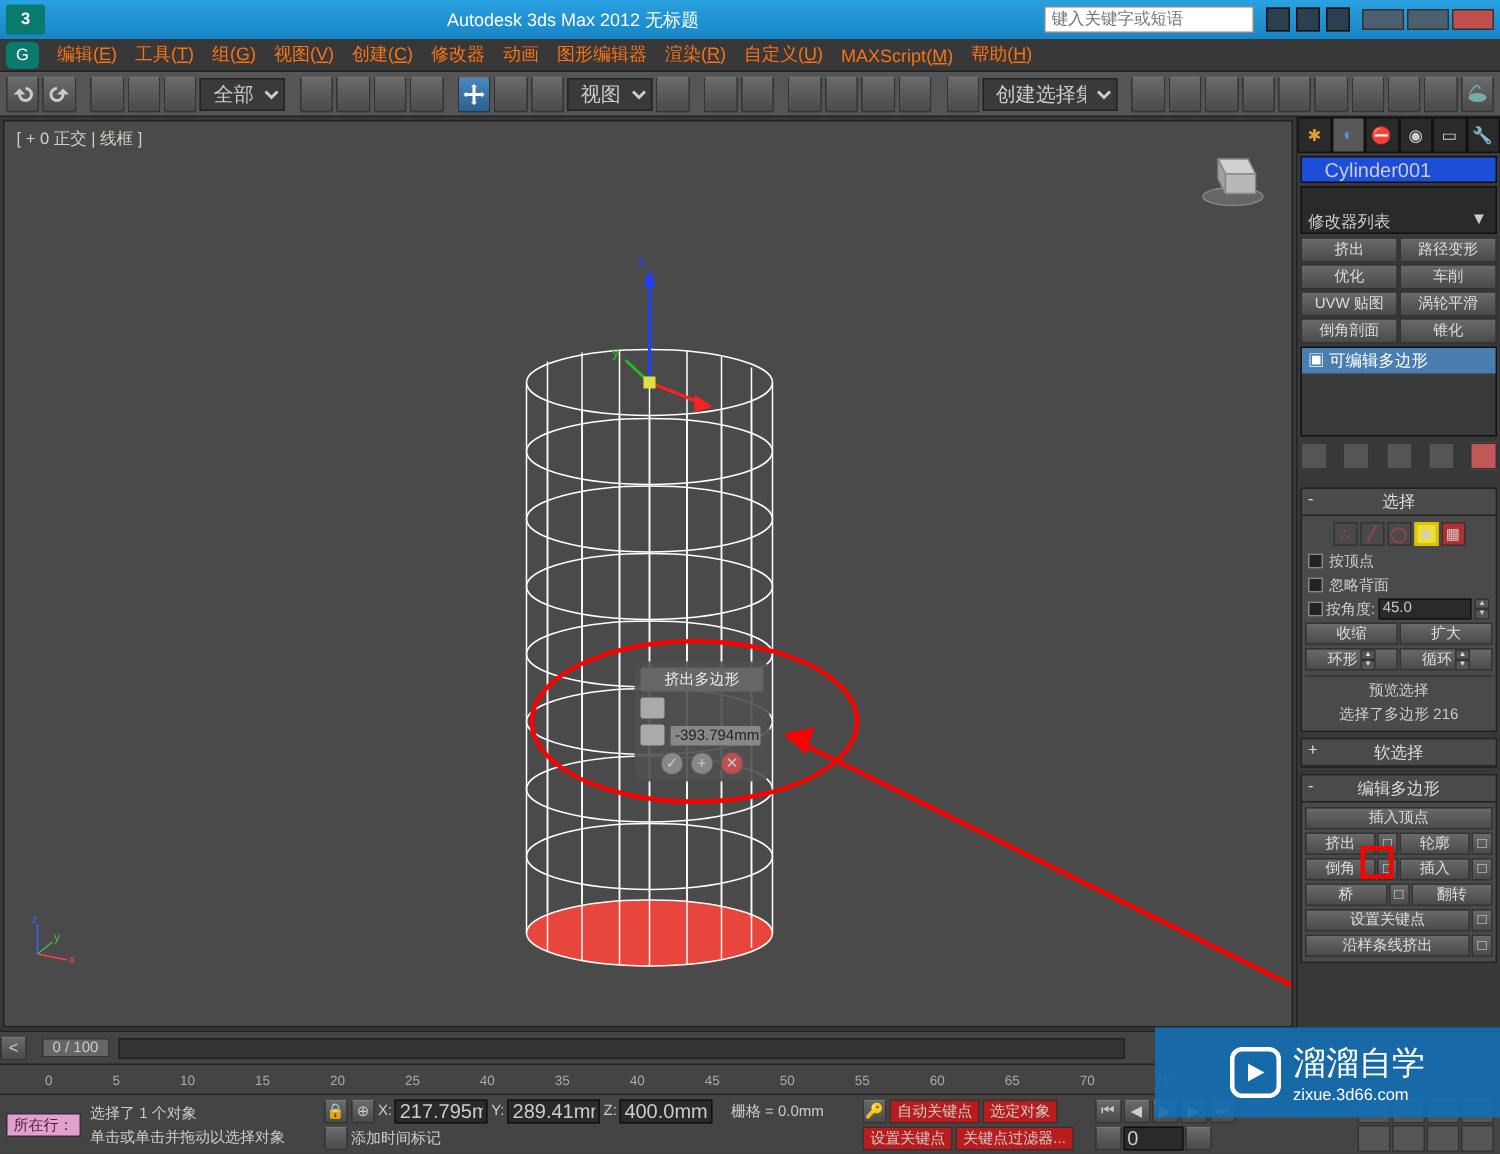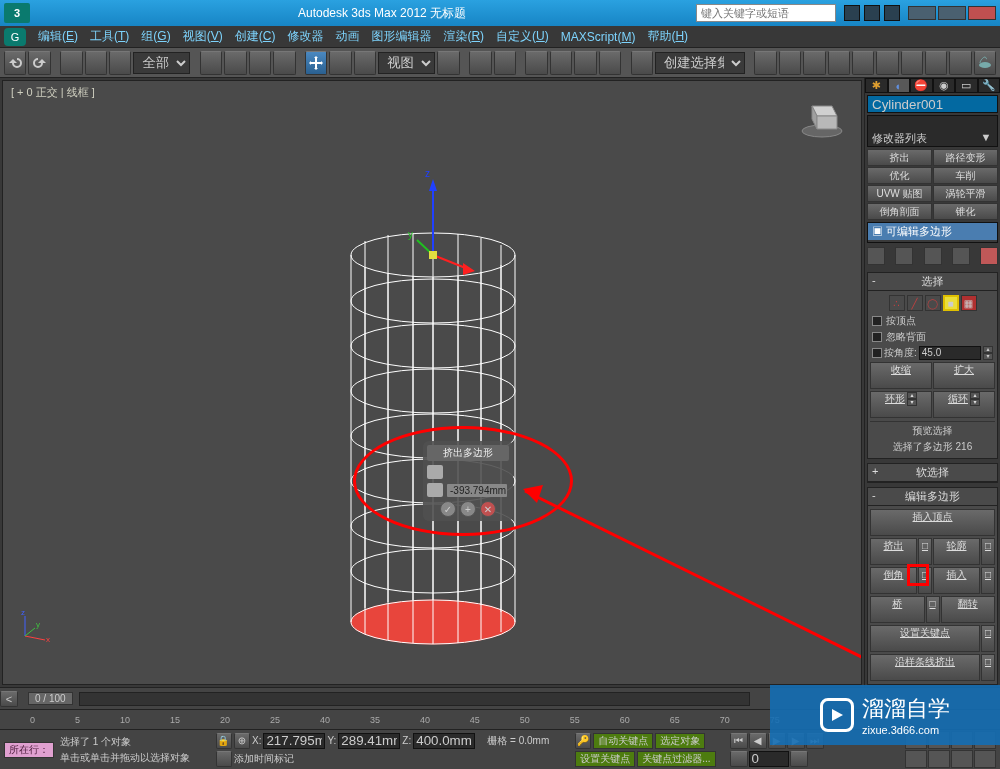--- a/index.html
+++ b/index.html
@@ -10,21 +10,21 @@
 .titlebar .logo { width: 26px; height: 20px; background: #0a7a6e; color: #fff; display: flex; align-items: center; justify-content: center; border-radius: 2px; font-weight: bold; margin-right: 8px; }
 .titlebar .title { color: #fff; font-size: 12px; margin-left: 260px; }
 .titlebar .search { margin-left: auto; background: #fff; height: 18px; width: 140px; font-size: 11px; padding: 0 4px; border: 1px solid #888; }
 .titlebar .win-btns { display: flex; margin-left: 8px; gap: 2px; }
 .titlebar .win-btn { width: 28px; height: 14px; background: #4a6070; border: 1px solid #333; }
 .titlebar .ico-row { display: flex; gap: 4px; margin-left: 8px; }
 .titlebar .ico { width: 16px; height: 16px; background: #2a4050; border: 1px solid #111; }
 
 
 .menubar { height: 22px; background: #383838; display: flex; align-items: center; padding: 0 4px; border-bottom: 1px solid #222; }
-.menubar .mitem { padding: 0 6px; color: #7dd3fc; font-size: 12px; }
+.menubar .mitem { padding: 0 6px; color: #f97316; font-size: 12px; }
 .menubar .mitem u { text-decoration: underline; }
 
 
 .maintb { height: 30px; background: #555; display: flex; align-items: center; padding: 0 4px; gap: 2px; border-bottom: 1px solid #222; }
 .tbtn { width: 24px; height: 24px; background: linear-gradient(#6a6a6a,#4a4a4a); border: 1px solid #333; border-top-color: #777; border-radius: 2px; display: flex; align-items: center; justify-content: center; }
 .tbtn svg { width: 16px; height: 16px; }
 .tbtn.active { background: linear-gradient(#4a88c0,#2a6090); }
 .tbsel { height: 22px; background: #3a3a3a; border: 1px solid #222; color: #ccc; padding: 0 4px; }
 .tbsep { width: 6px; }
 
@@ -43,21 +43,21 @@
 .caddy .cbtn { width: 16px; height: 16px; border-radius: 8px; background: #888; border: 1px solid #555; display: flex; align-items: center; justify-content: center; font-size: 10px; }
 .caddy .cbtn.cancel { background: #c05050; }
 .anno-ellipse { position: absolute; left: 350px; top: 345px; width: 220px; height: 110px; border: 3px solid #ff0000; border-radius: 50%; pointer-events: none; }
 .anno-rect { position: absolute; left: 907px; top: 564px; width: 22px; height: 22px; border: 3px solid #ff0000; pointer-events: none; }
 
 
 .cmdpanel { width: 136px; background: #383838; border-left: 1px solid #222; display: flex; flex-direction: column; overflow: hidden; }
 .cmd-tabs { display: flex; background: #2a2a2a; height: 24px; }
 .cmd-tab { flex: 1; display: flex; align-items: center; justify-content: center; border: 1px solid #111; }
 .cmd-tab.active { background: #585858; }
-.pname { height: 18px; background: #0369a1; border: 1px solid #111; margin: 2px; color: #ccc; padding: 1px 4px; }
+.pname { height: 18px; background: #1d4ed8; border: 1px solid #111; margin: 2px; color: #ccc; padding: 1px 15px; }
 .modlist { height: 18px; background: #2a2a2a; border: 1px solid #111; margin: 0 2px 2px; color: #ccc; padding: 15px 4px; display: flex; justify-content: space-between; }
 .modlist .arrow { width: 14px; background: #444; text-align: center; }
 .mod-btns { display: grid; grid-template-columns: 1fr 1fr; gap: 1px; margin: 0 2px; }
 .mod-btn { height: 17px; background: linear-gradient(#6a6a6a,#4a4a4a); border: 1px solid #333; text-align: center; font-size: 10px; color: #ddd; line-height: 15px; }
 .stack { height: 60px; background: #3a3a3a; border: 1px solid #111; margin: 2px; }
 .stack-item { background: #4a7db0; color: #fff; padding: 1px 4px; font-size: 11px; }
 .stack-btns { display: flex; gap: 2px; margin: 2px; justify-content: space-between; }
 .stack-btns .sbtn { width: 18px; height: 18px; background: #555; border: 1px solid #333; }
 
 .rollup { margin: 2px; border: 1px solid #222; }
@@ -68,34 +68,34 @@
 .sel-icon { width: 16px; height: 16px; border: 1px solid #333; display: flex; align-items: center; justify-content: center; }
 .sel-icon.red { background: #b03030; }
 .sel-icon.yellow { background: #eade3a; border: 2px solid #e0c000; }
 .chk-row { display: flex; align-items: center; gap: 4px; padding: 1px 2px; }
 .chk { width: 10px; height: 10px; border: 1px solid #888; background: #222; }
 .spin-row { display: flex; align-items: center; gap: 2px; padding: 1px 2px; }
 .spin { flex: 1; background: #2a2a2a; border: 1px solid #111; padding: 0 2px; height: 14px; font-size: 10px; }
 .spinbtns { width: 10px; display: flex; flex-direction: column; }
 .spinbtns div { height: 7px; background: #555; border: 1px solid #333; font-size: 6px; line-height: 4px; text-align: center; }
 .btn-row { display: flex; gap: 1px; padding: 1px 0; }
-.pbtn { flex: 1; height: 27px; background: linear-gradient(#6a6a6a,#4a4a4a); border: 1px solid #333; text-align: center; font-size: 10px; line-height: 13px; color: #ddd; text-decoration: underline; }
+.pbtn { flex: 1; height: 15px; background: linear-gradient(#6a6a6a,#4a4a4a); border: 1px solid #333; text-align: center; font-size: 10px; line-height: 13px; color: #ddd; }
 .sel-label { text-align: center; padding: 2px; font-size: 10px; }
 .radio-row { display: flex; gap: 6px; padding: 1px 2px; align-items: center; }
 .radio { width: 9px; height: 9px; border-radius: 5px; border: 1px solid #888; background: #222; }
 .radio.on::after { content: ""; display: block; width: 5px; height: 5px; background: #aaa; border-radius: 3px; margin: 1px; }
 
 
 .timeslider { height: 22px; background: #444; border-top: 1px solid #222; display: flex; align-items: center; position: relative; }
 .timeslider .tslabel { background: #666; border: 1px solid #333; padding: 0 6px; font-size: 10px; margin-left: 10px; }
 .timeslider .track { flex: 1; height: 14px; background: #333; border: 1px solid #222; margin: 0 250px 0 6px; position: relative; }
 .trackbar { height: 20px; background: #444; border-top: 1px solid #222; position: relative; }
 .trackbar .ticks { position: absolute; left: 30px; right: 220px; top: 0; bottom: 0; display: flex; justify-content: space-between; align-items: center; font-size: 9px; color: #aaa; }
 .statusbar { height: 40px; background: #444; border-top: 1px solid #222; display: flex; align-items: center; padding: 0 4px; gap: 6px; font-size: 10px; }
-.statusbar .sbtn2 { height: 16px; background: #4d7c0f; border: 1px solid #333; padding: 0 4px; }
+.statusbar .sbtn2 { height: 16px; background: #b91c1c; border: 1px solid #333; padding: 0 4px; }
 .statusbar .sinput { height: 16px; background: #2a2a2a; border: 1px solid #111; color: #ccc; padding: 0 2px; width: 62px; }
 .statusbar .col { display: flex; flex-direction: column; gap: 2px; }
 .statusbar .nav-cluster { margin-left: auto; display: grid; grid-template-columns: repeat(4,22px); grid-template-rows: repeat(2,18px); gap: 1px; }
 .statusbar .nav-cluster div { background: #555; border: 1px solid #333; }
 
 
 .watermark { position: absolute; right: 0; bottom: 24px; height: 60px; width: 230px; background: rgba(20,110,180,0.9); display: flex; align-items: center; justify-content: center; gap: 8px; color: #fff; font-size: 22px; }
 .watermark .play { width: 34px; height: 34px; border: 3px solid #fff; border-radius: 8px; display: flex; align-items: center; justify-content: center; }
 .watermark .small { font-size: 11px; text-align: left; }
 </style>

